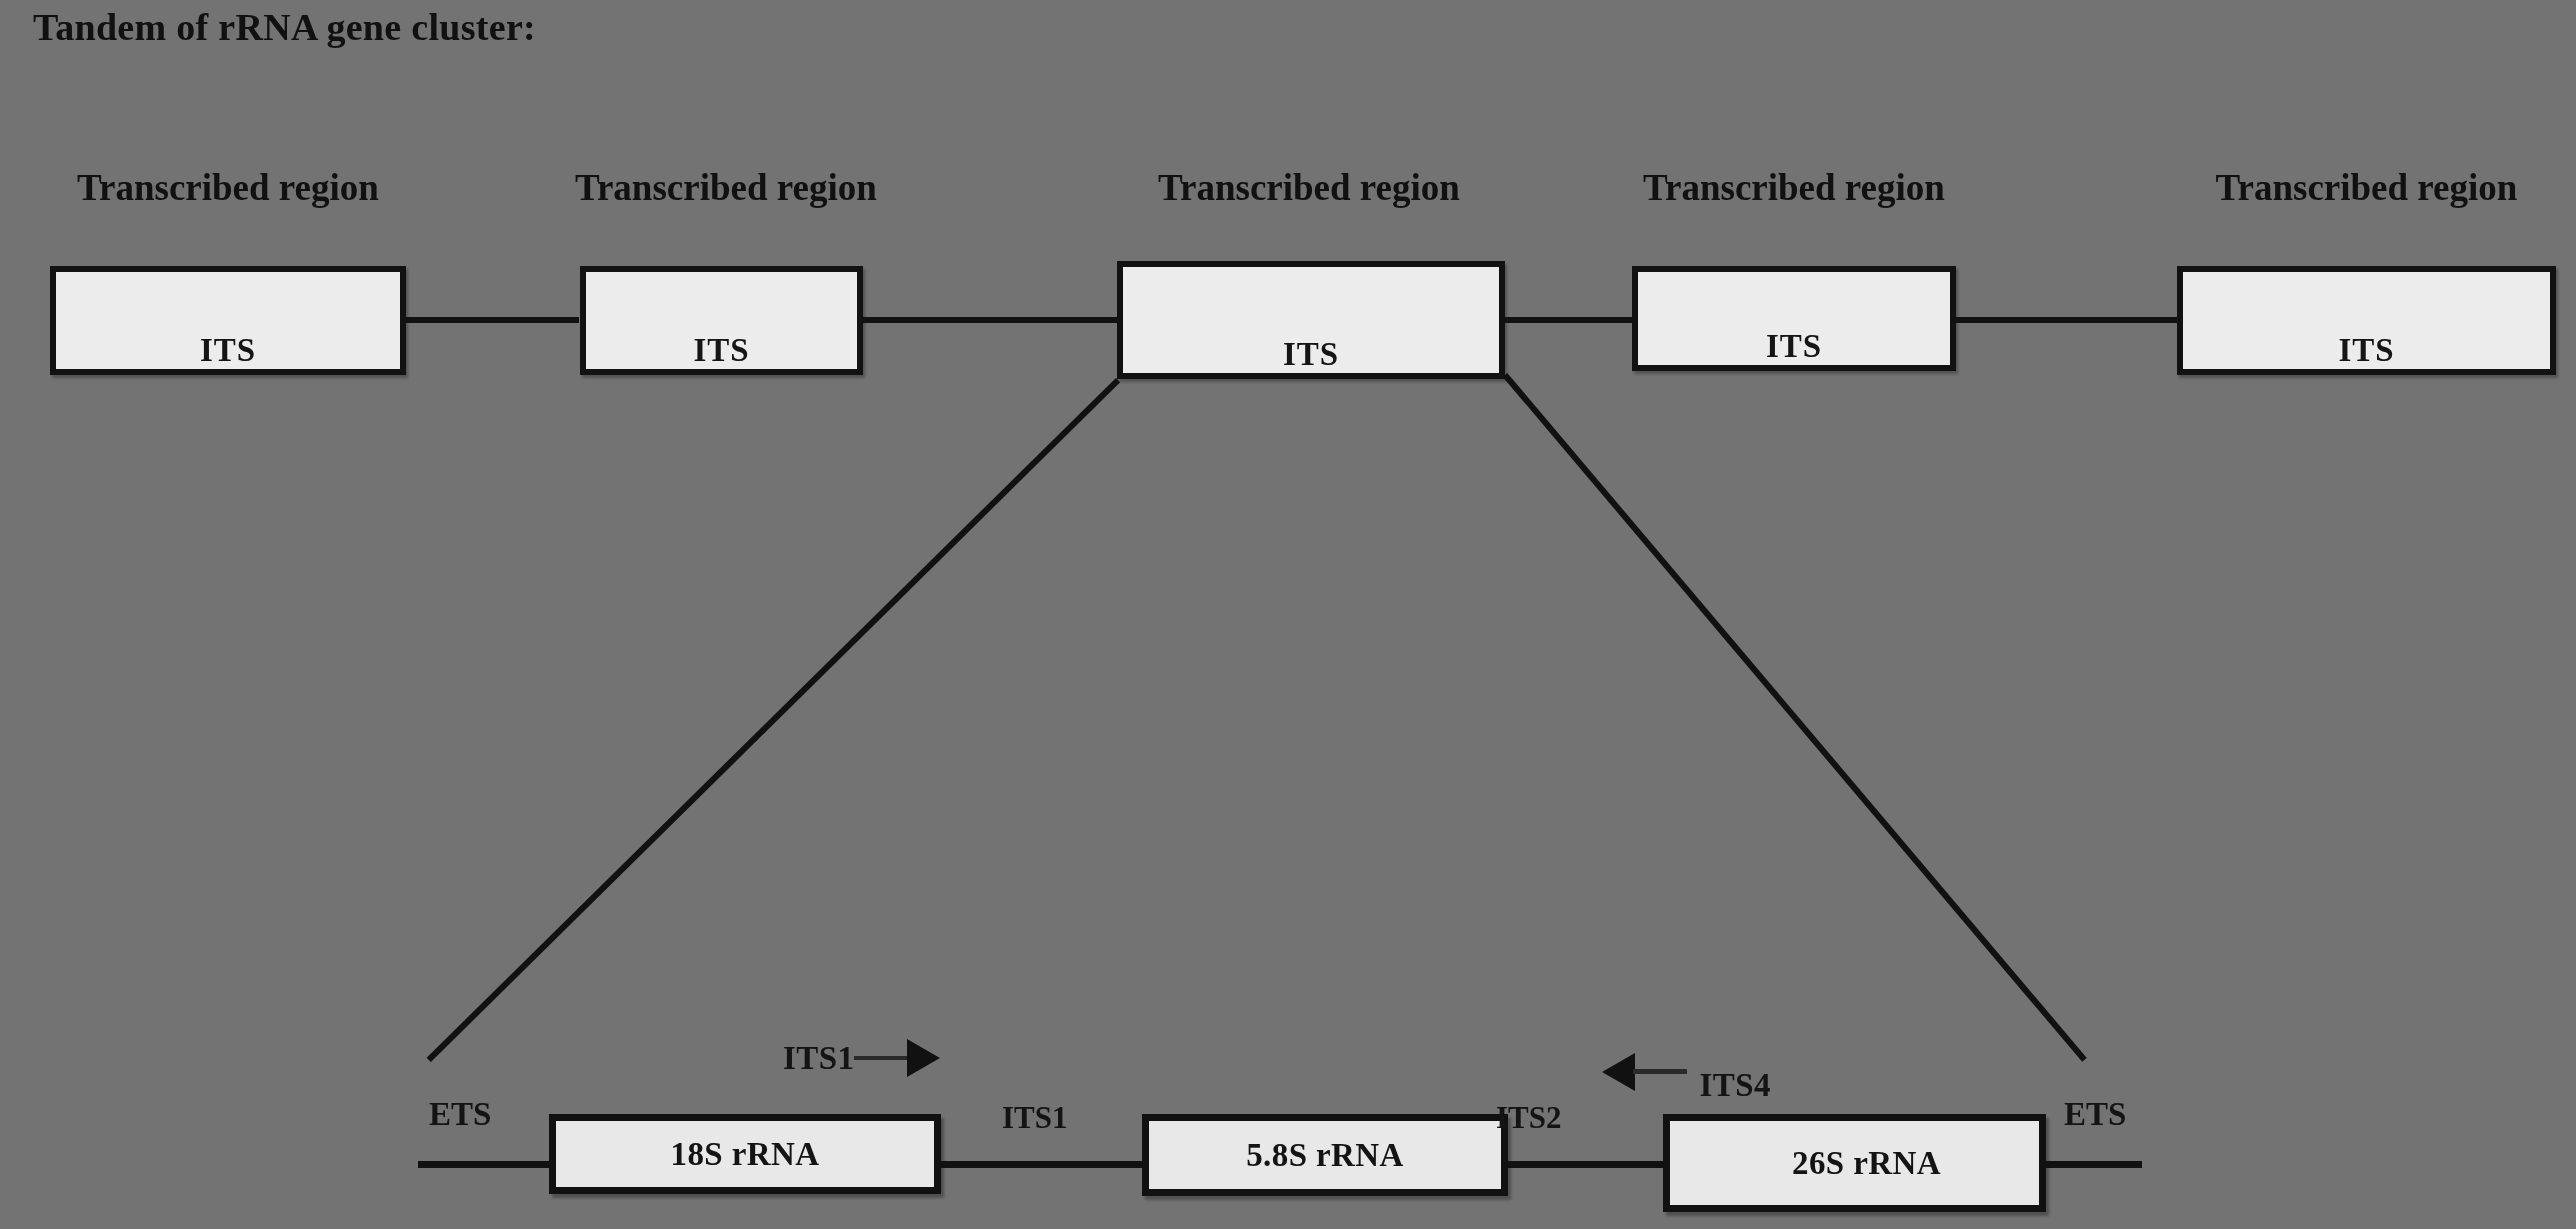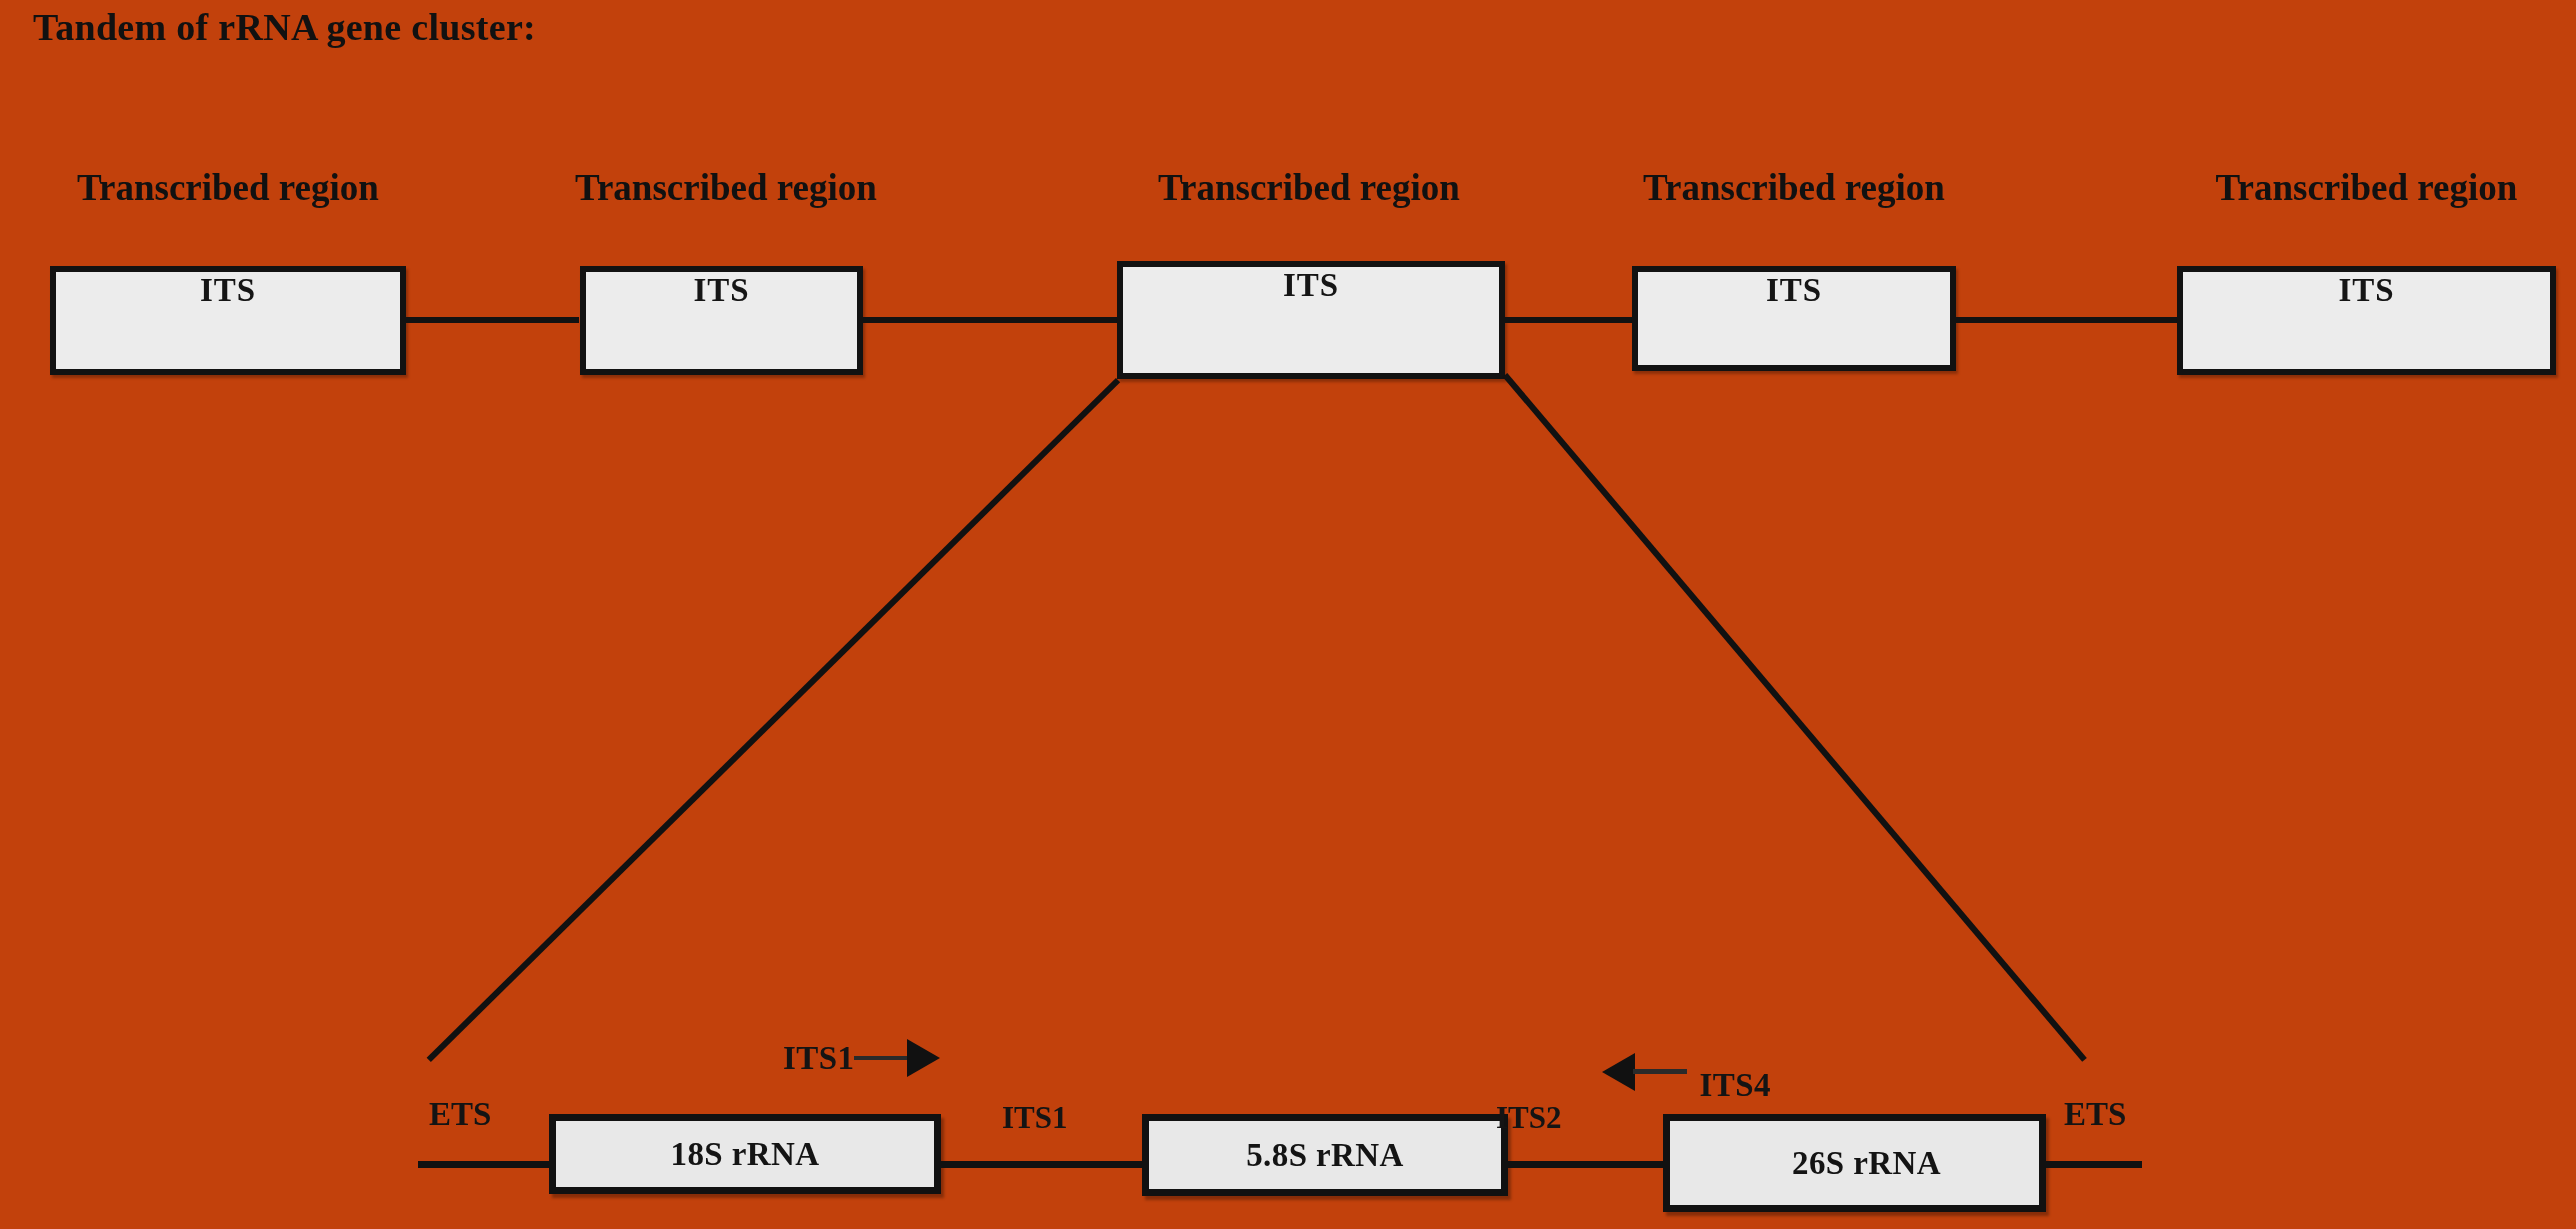--- a/index.html
+++ b/index.html
@@ -4,21 +4,21 @@
 <style>
   html, body {
     margin: 0;
     padding: 0;
     background: #ffffff;
   }
   #page {
     position: relative;
     width: 2576px;
     height: 1230px;
-    background: #c2410c;
+    background: #737373;
     font-family: "Liberation Serif", "DejaVu Serif", serif;
     overflow: hidden;
   }
 
   
   #title {
     position: absolute;
     left: 33px;
     top: 5.2px;
     font-size: 38px;
@@ -38,21 +38,21 @@
     text-align: center;
   }
 
   .its-box {
     position: absolute;
     box-sizing: border-box;
     border: 6.1px solid #121212;
     background: #ececec;
     display: flex;
     flex-direction: row;
-    align-items: flex-start;
+    align-items: flex-end;
     box-shadow: 1.7px 2.6px 2.6px rgba(0,0,0,0.28);
   }
   .its-seg-blue {
     flex: 0 0 28%;
     background: linear-gradient(to bottom,
                 #dfe3ed 0%,
                 #d2d9ea 25%,
                 #b9c8e8 62%,
                 #a9bce4 90%,
                 #c7d3ec 100%);

